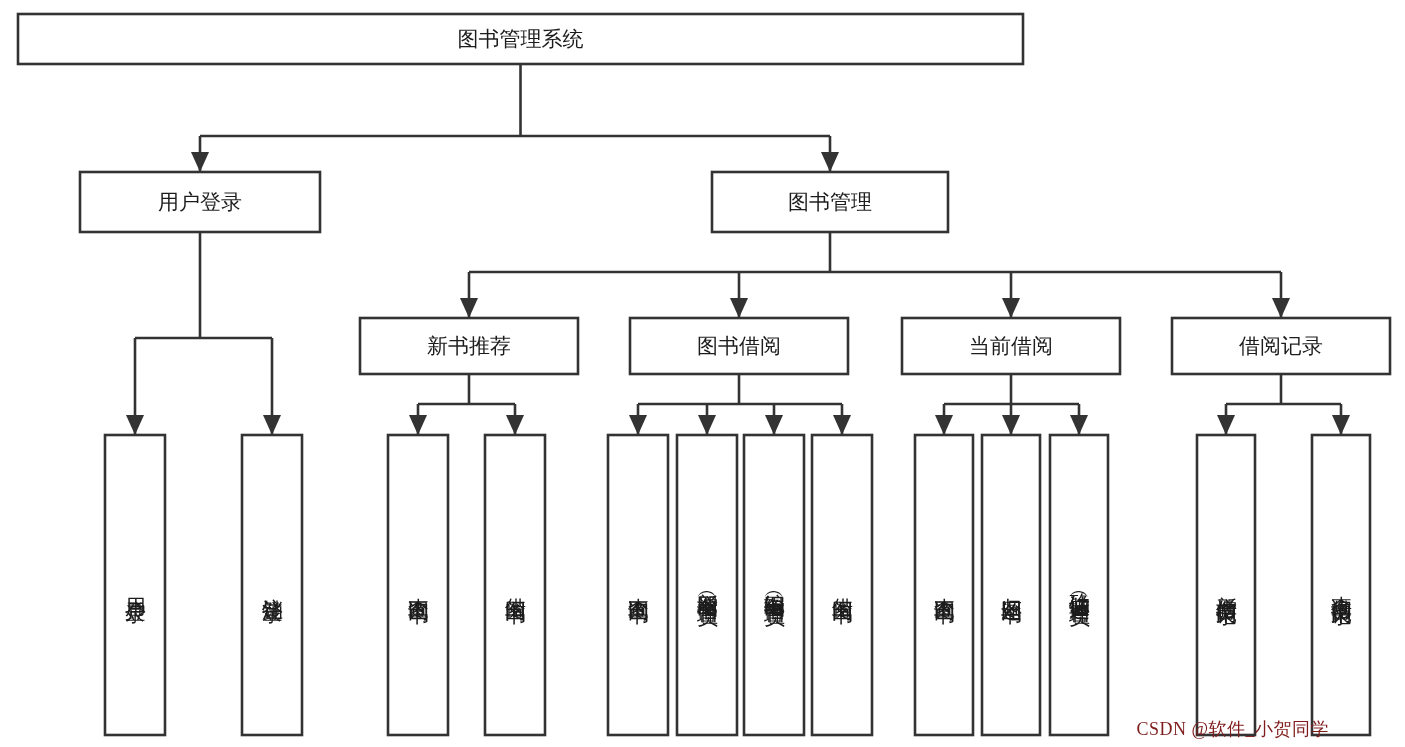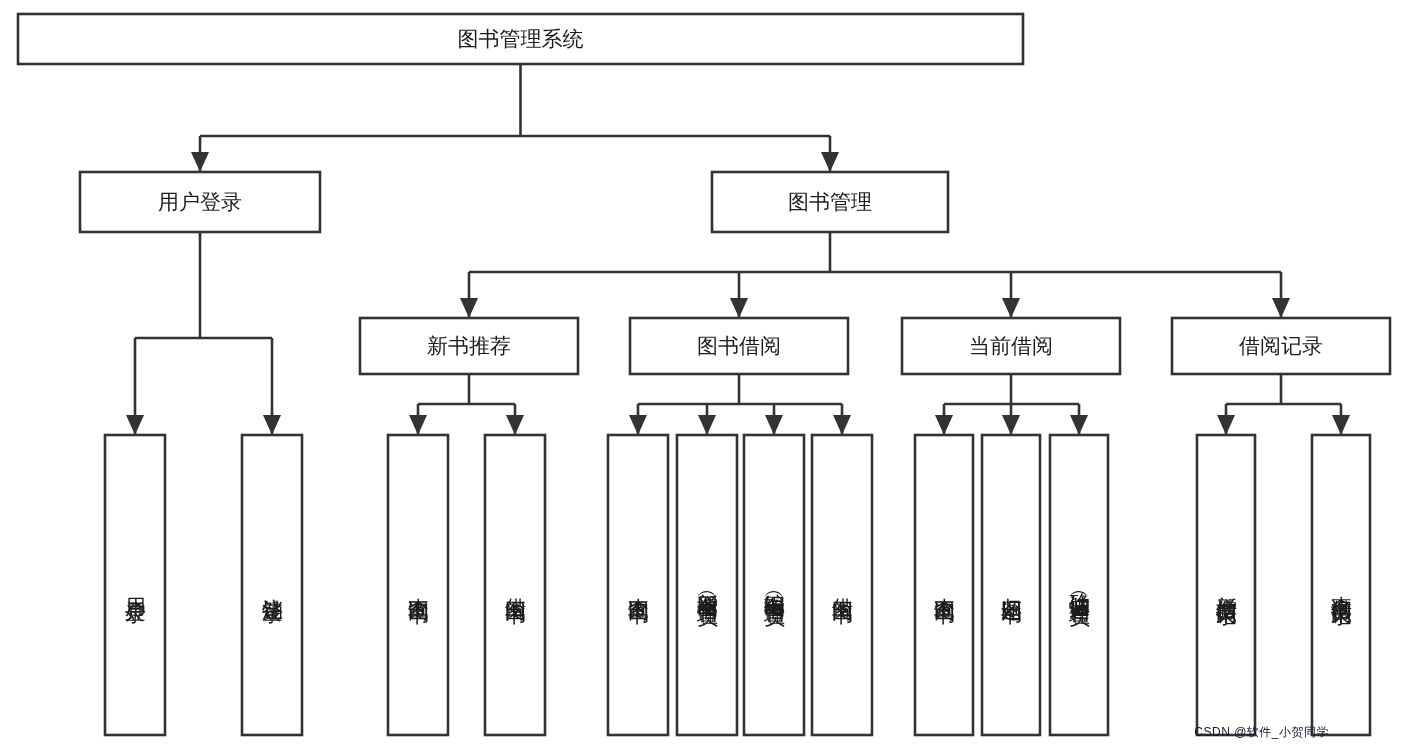--- a/index.html
+++ b/index.html
@@ -62,23 +62,23 @@
     align-items: center;
     justify-content: center;
     text-align: center;
     white-space: nowrap;
     pointer-events: none;
   }
   .watermark {
     position: absolute;
     right: 10px;
     bottom: 6px;
-    font-family: Liberation Sans, sans-serif;
-    font-size: 12px;
-    color: #0f172a;
+    font-family: Liberation Serif, serif;
+    font-size: 18px;
+    color: #7f1d1d;
     letter-spacing: 0.5px;
     white-space: nowrap;
   }
 </style>
 </head>
 <body>
 
 <div id="diagram-root">
 
   <svg id="flow-svg" viewBox="0 0 1405 747">

